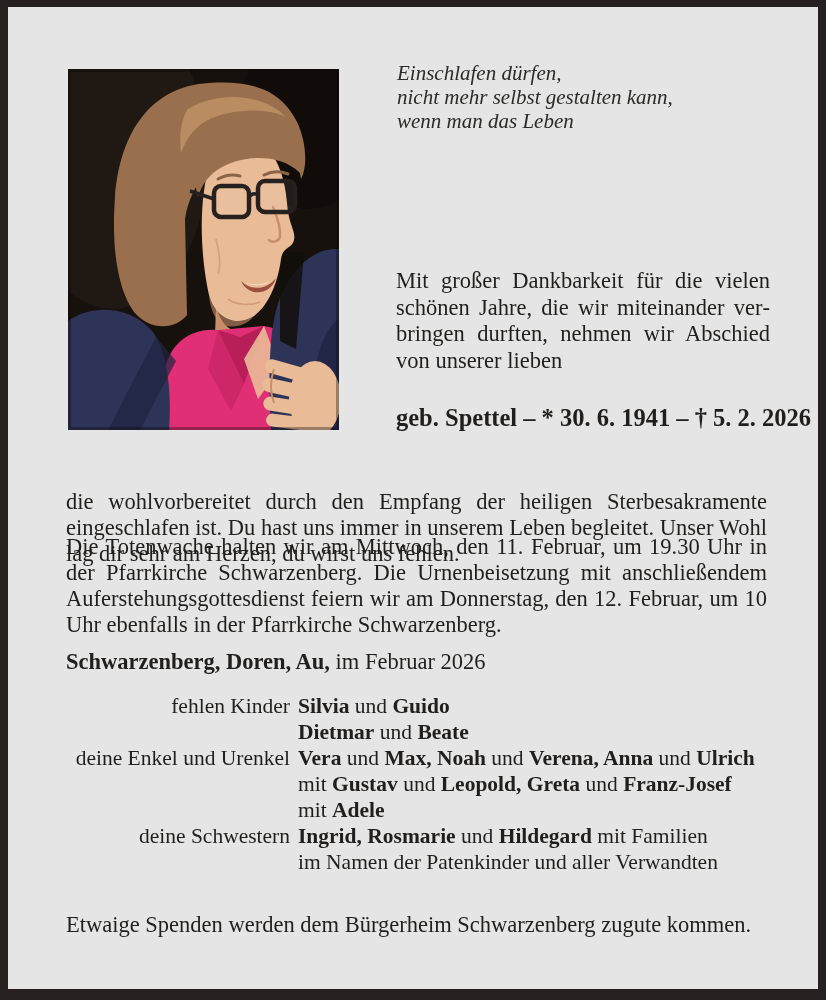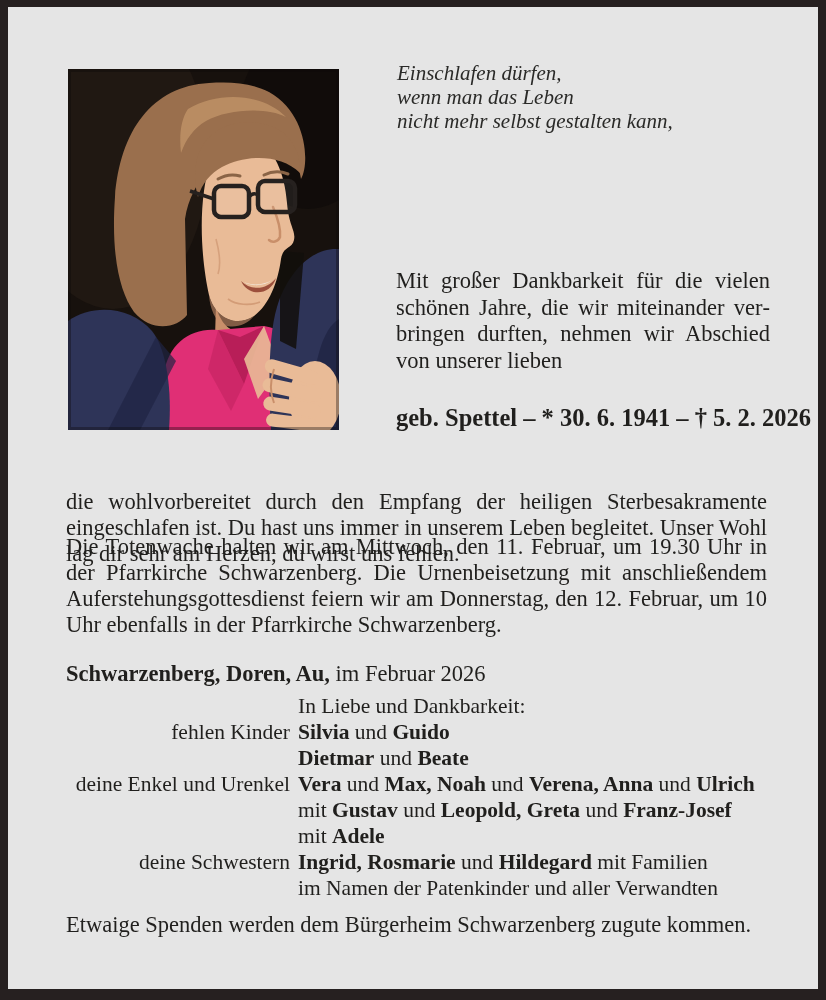--- a/index.html
+++ b/index.html
@@ -19,21 +19,21 @@
   .intro{position:absolute;left:396px;top:236px;width:374px;
     font-size:22.5px;line-height:26.5px;text-align:justify;margin-top:32px;}
   .name{position:absolute;left:394px;top:340px;width:420px;margin:0;
     font-size:61px;line-height:60px;font-weight:400;white-space:nowrap;}
   .dates{position:absolute;left:396px;top:404px;width:400px;
     font-size:24.5px;font-weight:700;white-space:nowrap;}
   .para{position:absolute;left:66px;width:701px;margin:0;
     font-size:22.5px;line-height:26px;text-align:justify;}
   .p1{top:446px;margin-top:43px;}
   .p2{top:534px;}
-  .dateline{position:absolute;left:66px;top:649px;font-size:22.5px;white-space:nowrap;margin-top:12px;}
+  .dateline{position:absolute;left:66px;top:649px;font-size:22.5px;white-space:nowrap;}
   .closing{position:absolute;left:66px;top:693px;width:706px;
     font-size:21.5px;line-height:26px;}
   .closing-heading{padding-left:232px;}
   .row{display:flex;}
   .row-label{flex:0 0 224px;text-align:right;padding-right:8px;}
   .row-lines{flex:1;min-width:0;}
   .row-lines .line{white-space:nowrap;}
   .donation{position:absolute;left:66px;top:912px;width:704px;font-size:22.5px;}
   .b{font-weight:700;}
 </style>
@@ -105,35 +105,34 @@
         <rect x="198" y="347" width="52" height="13" rx="6.5" transform="rotate(7 224 353)"></rect>
         <path d="M206,300 C202,312 202,324 206,334" fill="none" stroke="var(--p-skin-shadow)" stroke-width="2"></path>
       </g>
 
       <rect x="0" y="0" width="271" height="361" fill="none" stroke="#0b0908" stroke-width="6" opacity="0.35"></rect>
     </svg>
   </div>
 
   <div class="quote">
     <div>Einschlafen dürfen,</div>
+    <div>nicht mehr selbst gestalten kann,</div>
     <div>wenn man das Leben</div>
-    <div>nicht mehr selbst gestalten kann,</div>
   </div>
 
   <div class="intro">Mit großer Dankbarkeit für die vielen schönen Jahre, die wir miteinander ver­bringen durften, nehmen wir Abschied von unserer lieben</div>
 
   <div class="dates">geb. Spettel – * 30. 6. 1941 – † 5. 2. 2026</div>
 
   <p class="para p1">die wohlvorbereitet durch den Empfang der heiligen Sterbesakramente eingeschlafen ist. Du hast uns immer in unserem Leben begleitet. Unser Wohl lag dir sehr am Herzen, du wirst uns fehlen.</p>
   <p class="para p2">Die Totenwache halten wir am Mittwoch, den 11. Februar, um 19.30 Uhr in der Pfarrkirche Schwarzenberg. Die Urnenbeisetzung mit anschließendem Auferstehungsgottesdienst feiern wir am Donnerstag, den 12. Februar, um 10 Uhr ebenfalls in der Pfarrkirche Schwarzenberg.</p>
 
   <div class="dateline"><span class="b">Schwarzenberg, Doren, Au,</span><span> im Februar 2026</span></div>
 
   <div class="closing">
-    <div class="closing-heading">In Liebe und Dankbarkeit:</div>
     <div id="closing-rows">
         <div class="row">
           <div class="row-label">fehlen Kinder</div>
           <div class="row-lines">
             <div class="line"><span class="b">Silvia</span><span> und </span><span class="b">Guido</span></div>
             <div class="line"><span class="b">Dietmar</span><span> und </span><span class="b">Beate</span></div>
           </div>
         </div>
         <div class="row">
           <div class="row-label">deine Enkel und Urenkel</div>

